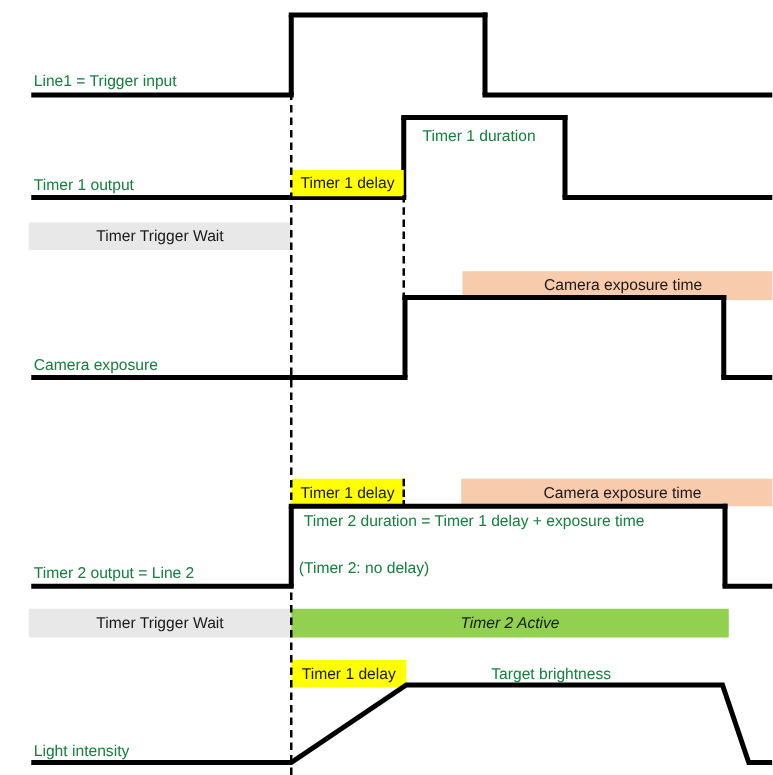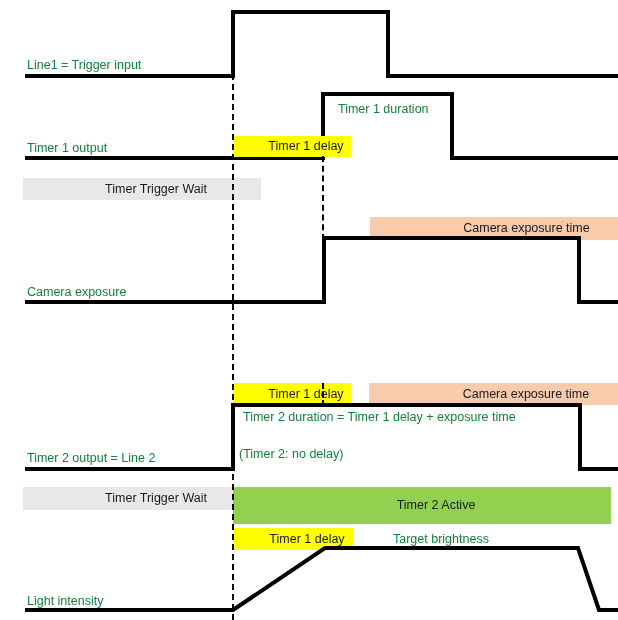--- a/index.html
+++ b/index.html
@@ -17,21 +17,20 @@
   .vline{position:absolute;background:#000000;width:4px;}
   .dash{
     position:absolute;width:0;border-left:2px dashed #000000;
   }
   .bar{
     position:absolute;
     display:flex;align-items:center;justify-content:center;
     font-size:12.5px;color:#1a1a1a;
     white-space:nowrap;
     line-height:1;
-    padding-left:28px;
   }
   .bar-gray{background:#e8e8e8;}
   .bar-green{background:#92d050;}
   .bar-yellow{background:#ffff00;}
   .bar-orange{background:#f8cbad;margin-left:46px;}
   .lbl{
     position:absolute;
     font-size:12.5px;
     color:#15803d;
     white-space:nowrap;
@@ -87,21 +86,21 @@
   <div class="hline" style="left:231px; top:403px; width:351px;"></div>
   <div class="vline" style="left:578px; top:403px; height:66px;"></div>
   <div class="hline" style="left:578px; top:467px; width:40px;"></div>
   <div class="lbl" style="left:27px; top:452px;">Timer 2 output = Line 2</div>
   <div class="lbl" style="left:243px; top:411px;">Timer 2 duration = Timer 1 delay + exposure time</div>
   <div class="lbl" style="left:239px; top:448px;">(Timer 2: no delay)</div>
 
   <div class="bar bar-gray" style="left:23px;  top:487px; width:210px; height:23px;">
     <span>Timer Trigger Wait</span>
   </div>
-  <div class="bar bar-green" style="left:233px; top:487px; width:350px; height:37px;">
+  <div class="bar bar-green" style="left:233px; top:487px; width:350px; height:23px;font-style:italic;">
     <span>Timer 2 Active</span>
   </div>
 
   <div class="bar bar-yellow" style="left:233px; top:528px; width:92px; height:22px;">
     <span>Timer 1 delay</span>
   </div>
   <div class="lbl" style="left:393px; top:533px;">Target brightness</div>
 
   <svg class="ramp" width="618" height="120" style="left:0px; top:520px;" viewBox="0 0 618 120">
     <polyline points="25,90 233,90 325,28 578,28 599,90 618,90" fill="none" stroke="#000000" stroke-width="4" stroke-linejoin="miter" stroke-linecap="butt"></polyline>

